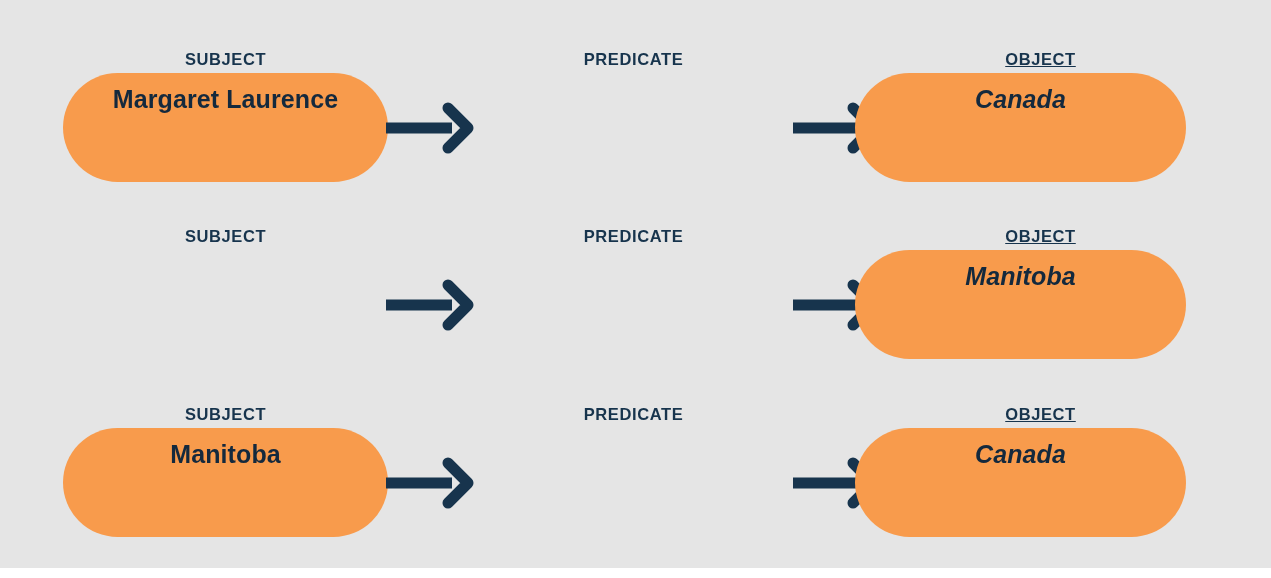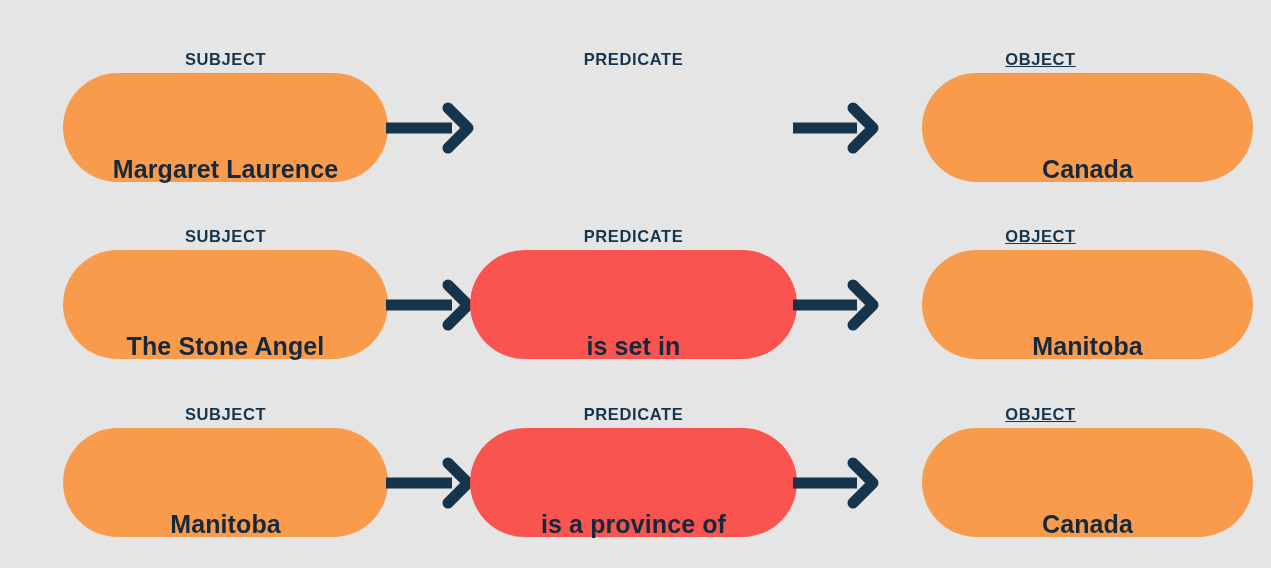--- a/index.html
+++ b/index.html
@@ -45,37 +45,37 @@
     white-space: nowrap;
   }
 
   
   .pill {
     position: absolute;
     top: 33px;
     height: 109px;
     border-radius: 60px;
     display: flex;
-    align-items: flex-end;
+    align-items: flex-start;
     justify-content: center;
     box-sizing: border-box;
-    padding: 0 14px;
+    padding: 14px 14px;
   }
   .pill-text {
     font-size: 25px;
     font-weight: 700;
     color: #14293d;
     letter-spacing: 0.1px;
     white-space: nowrap;
     line-height: 1;
   }
 
   .pill.subject  { left: 63px;  width: 325px; background: #f89b4c; }
   .pill.predicate{ left: 470px; width: 327px; background: #f9544f; }
-  .pill.object   { left: 922px; width: 331px; background: #f89b4c; }
+  .pill.object   { left: 855px; width: 331px; background: #f89b4c; font-style: italic; }
 
   .role-label.subject  { left: 63px;  width: 325px; }
   .role-label.predicate{ left: 470px; width: 327px; text-align: center; }
   .role-label.object   { left: 875px; width: 331px; text-decoration: underline; }
 
   
   .arrow {
     position: absolute;
     top: 66px;
     height: 44px;
@@ -115,35 +115,29 @@
 
     <div class="role-label object">OBJECT</div>
     <div class="pill object">
       <span class="pill-text">Canada</span>
     </div>
   </div>
 
   <div class="triple-row r1">
 
     <div class="role-label subject">SUBJECT</div>
-    <div class="pill subject">
-      <span class="pill-text">The Stone Angel</span>
-    </div>
 
     <div class="arrow a1">
       <svg width="88" height="44" viewBox="0 0 88 44" xmlns="http://www.w3.org/2000/svg" aria-hidden="true">
         <line x1="0" y1="22" x2="66" y2="22" stroke="#17344d" stroke-width="11" stroke-linecap="butt"></line>
         <polyline points="62,2 82,22 62,42" fill="none" stroke="#17344d" stroke-width="11" stroke-linecap="round" stroke-linejoin="round"></polyline>
       </svg>
     </div>
 
     <div class="role-label predicate">PREDICATE</div>
-    <div class="pill predicate">
-      <span class="pill-text">is set in</span>
-    </div>
 
     <div class="arrow a2">
       <svg width="86" height="44" viewBox="0 0 86 44" xmlns="http://www.w3.org/2000/svg" aria-hidden="true">
         <line x1="0" y1="22" x2="64" y2="22" stroke="#17344d" stroke-width="11" stroke-linecap="butt"></line>
         <polyline points="60,2 80,22 60,42" fill="none" stroke="#17344d" stroke-width="11" stroke-linecap="round" stroke-linejoin="round"></polyline>
       </svg>
     </div>
 
     <div class="role-label object">OBJECT</div>
     <div class="pill object">
@@ -159,23 +153,20 @@
     </div>
 
     <div class="arrow a1">
       <svg width="88" height="44" viewBox="0 0 88 44" xmlns="http://www.w3.org/2000/svg" aria-hidden="true">
         <line x1="0" y1="22" x2="66" y2="22" stroke="#17344d" stroke-width="11" stroke-linecap="butt"></line>
         <polyline points="62,2 82,22 62,42" fill="none" stroke="#17344d" stroke-width="11" stroke-linecap="round" stroke-linejoin="round"></polyline>
       </svg>
     </div>
 
     <div class="role-label predicate">PREDICATE</div>
-    <div class="pill predicate">
-      <span class="pill-text">is a province of</span>
-    </div>
 
     <div class="arrow a2">
       <svg width="86" height="44" viewBox="0 0 86 44" xmlns="http://www.w3.org/2000/svg" aria-hidden="true">
         <line x1="0" y1="22" x2="64" y2="22" stroke="#17344d" stroke-width="11" stroke-linecap="butt"></line>
         <polyline points="60,2 80,22 60,42" fill="none" stroke="#17344d" stroke-width="11" stroke-linecap="round" stroke-linejoin="round"></polyline>
       </svg>
     </div>
 
     <div class="role-label object">OBJECT</div>
     <div class="pill object">

